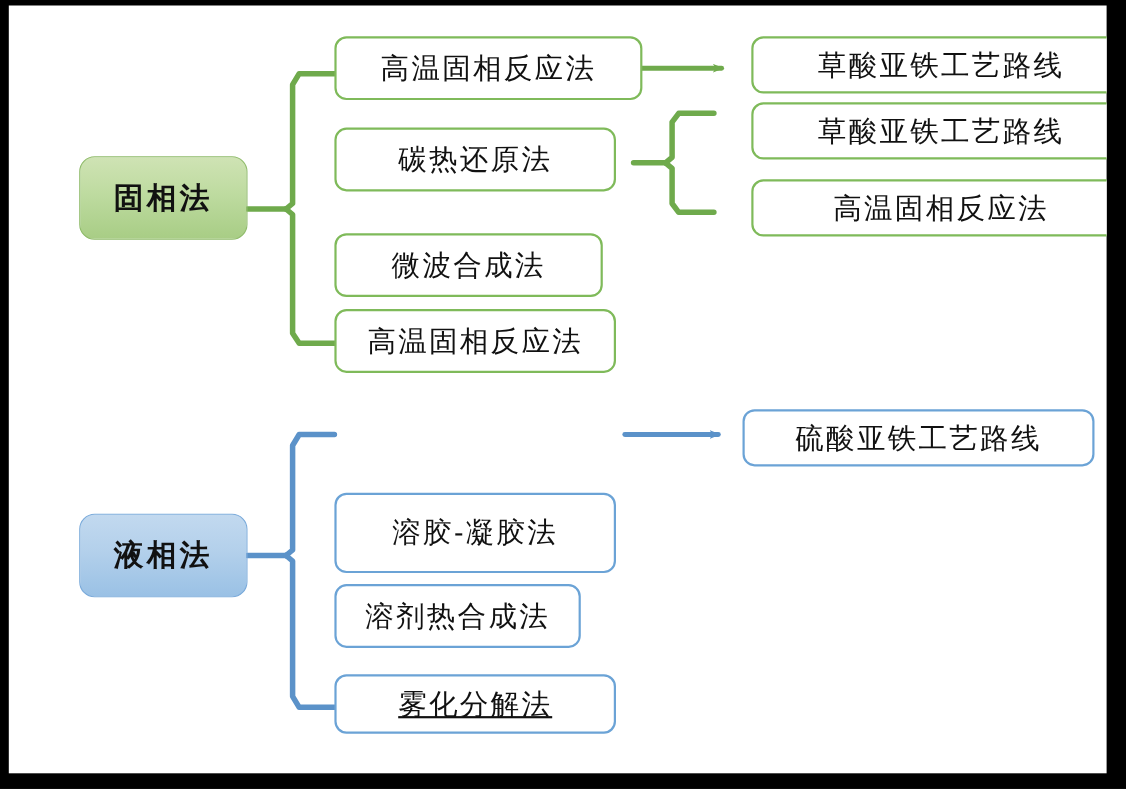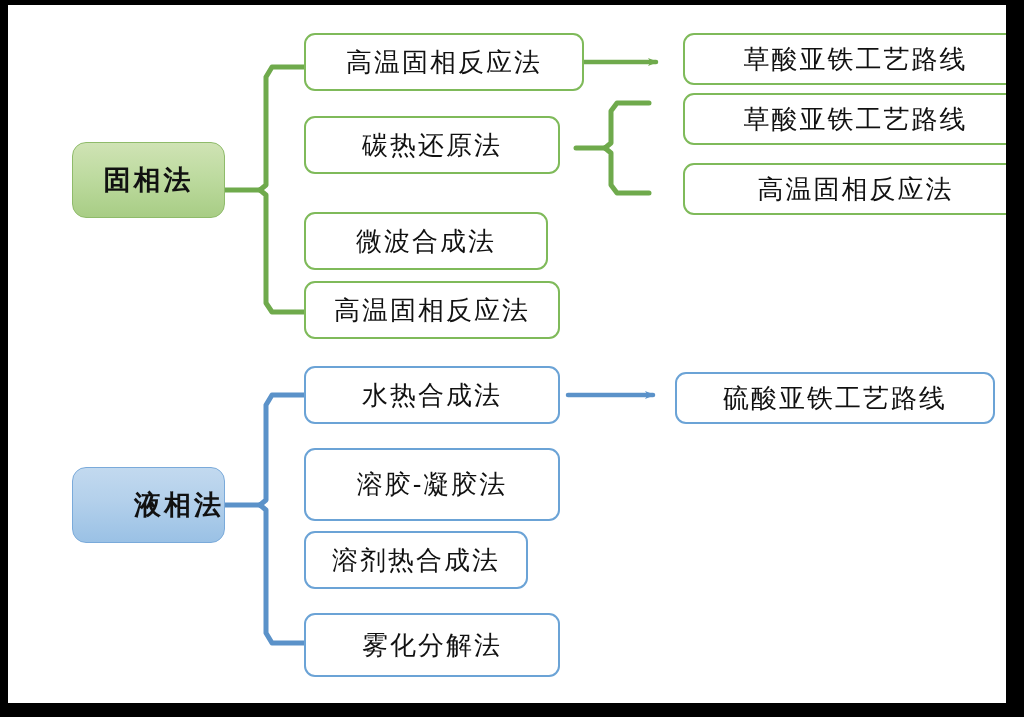--- a/index.html
+++ b/index.html
@@ -52,21 +52,20 @@
     font-weight: bold;
     letter-spacing: 3px;
   }
   .root-green {
     background: linear-gradient(180deg, #cfe3b4 0%, #bedba0 45%, #a8cd85 100%);
     border: 1.5px solid #8fbb6a;
   }
   .root-blue {
     background: linear-gradient(180deg, #c2d9ef 0%, #b3d0eb 45%, #9ac1e5 100%);
     border: 1.5px solid #7aaada;
-    justify-content: flex-end;
   }
   
   .leaf-node {
     background: #ffffff;
     border-radius: 11px;
     font-size: 26px;
     letter-spacing: 2px;
   }
   .leaf-green { border: 2.2px solid #7fba5a; }
   .leaf-blue  { border: 2.2px solid #6ba3d6; }
@@ -149,33 +148,30 @@
     </div>
 
     <div class="node leaf-node leaf-green leaf-wide" style="left:675px; top:158px; width:345px; height:52px;">
       <span>高温固相反应法</span>
     </div>
 
     <div class="node root-node root-blue" style="left:64px; top:462px; width:153px; height:76px;">
       <span>液相法</span>
     </div>
 
-    <div class="node leaf-node leaf-blue" style="left:296px; top:361px; width:256px; height:58px;">
-      <span>水热合成法</span>
-    </div>
 
     <div class="node leaf-node leaf-blue" style="left:296px; top:443px; width:256px; height:73px;">
       <span>溶胶-凝胶法</span>
     </div>
 
     <div class="node leaf-node leaf-blue" style="left:296px; top:526px; width:224px; height:58px;">
       <span>溶剂热合成法</span>
     </div>
 
-    <div class="node leaf-node leaf-blue" style="left:296px; top:608px; width:256px; height:64px;">
+    <div class="node leaf-node leaf-blue" style="left:296px; top:608px; width:256px; height:54px;text-decoration:underline;">
       <span>雾化分解法</span>
     </div>
 
     <div class="node leaf-node leaf-blue leaf-wide" style="left:667px; top:367px; width:320px; height:52px;">
       <span>硫酸亚铁工艺路线</span>
     </div>
 
   </div>
 </div>
 

